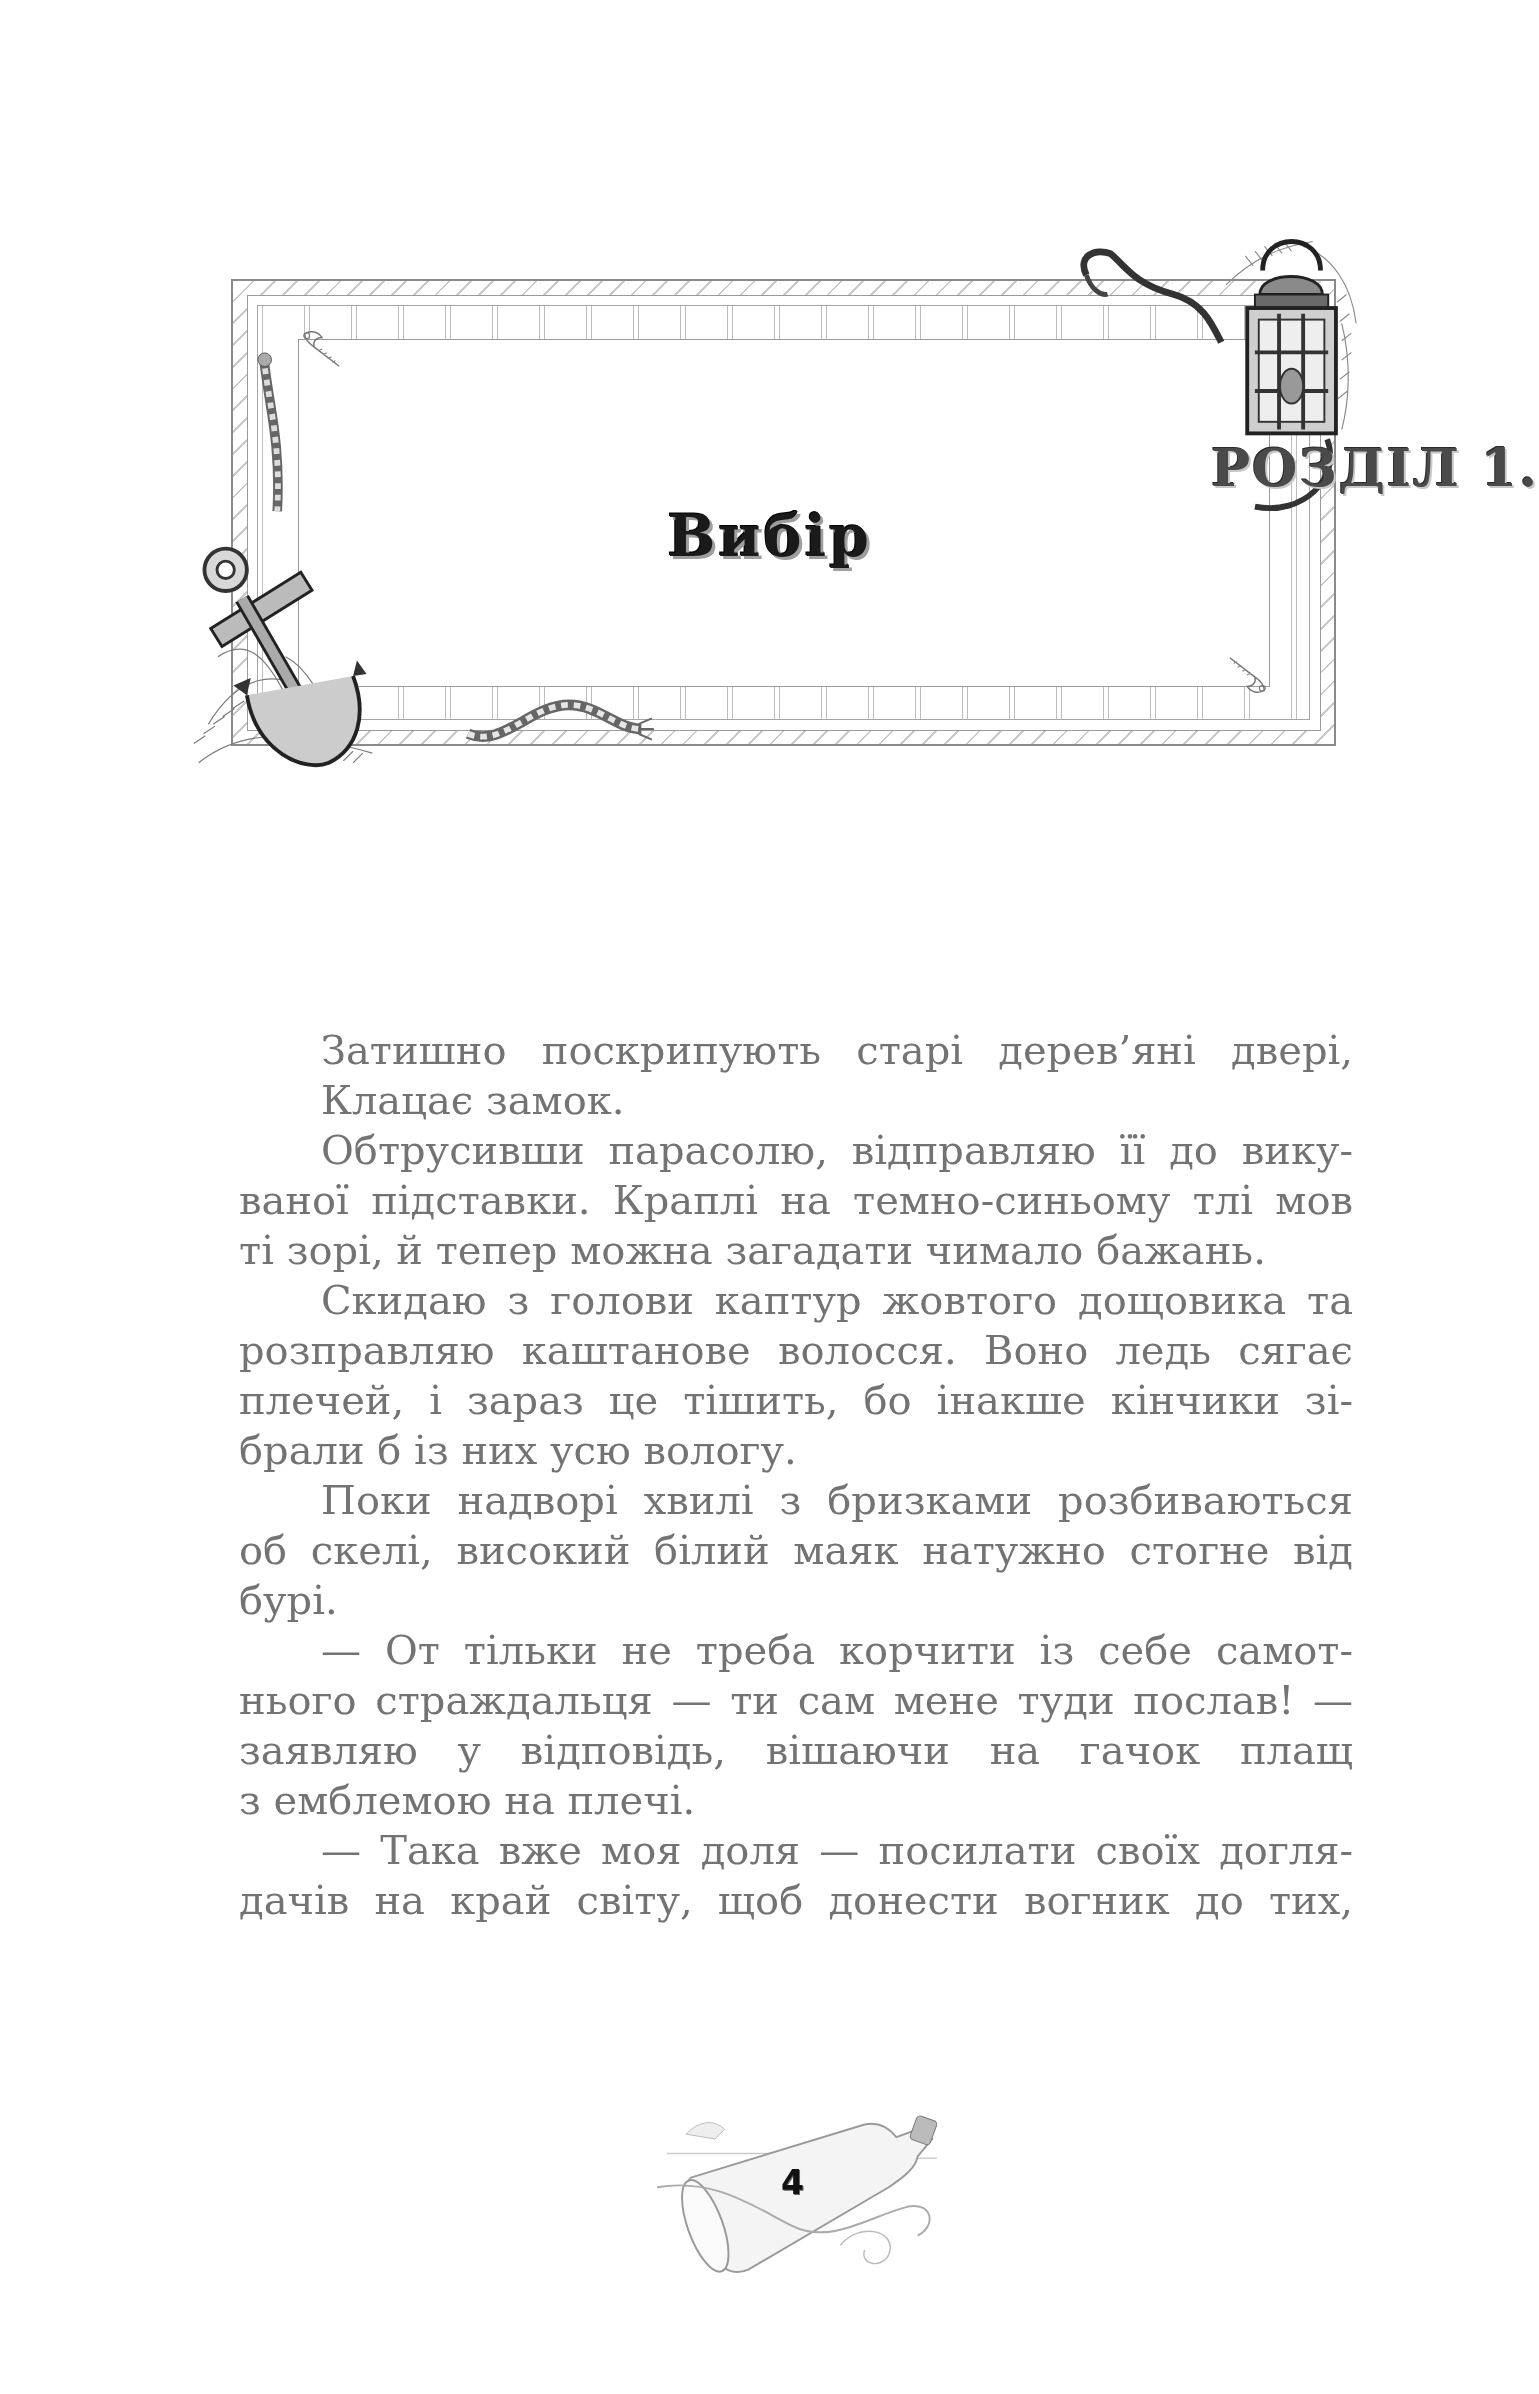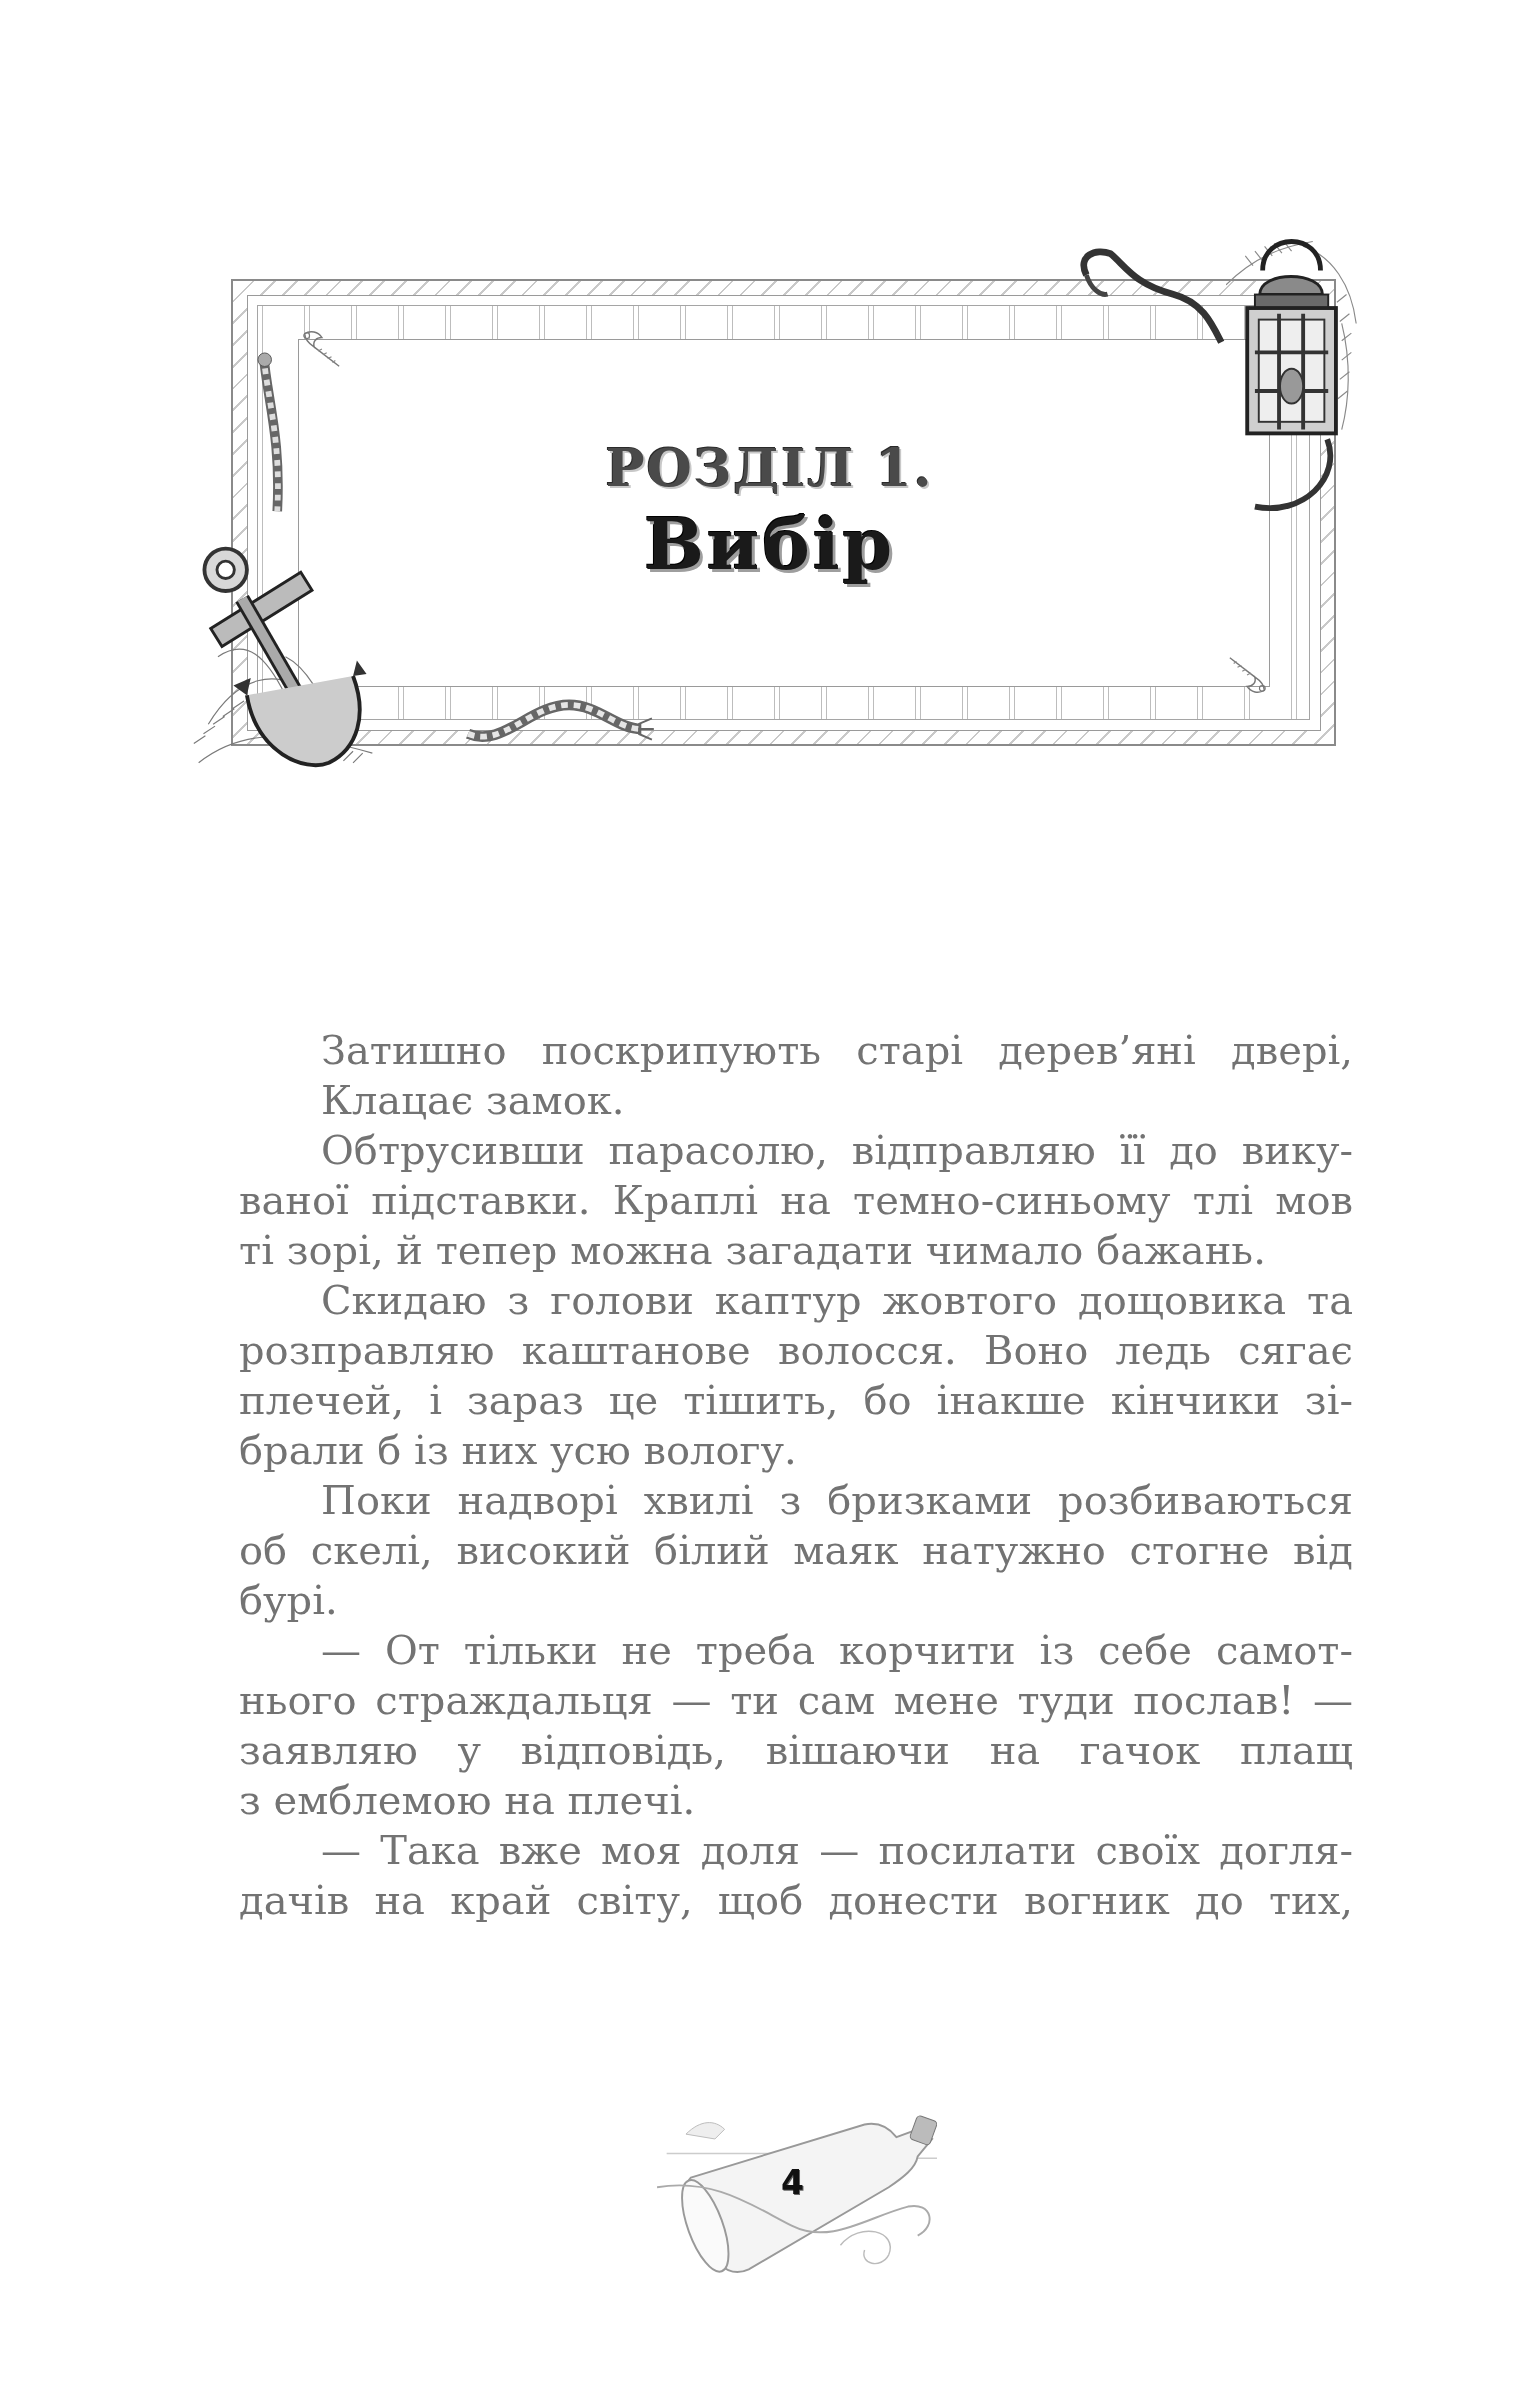--- a/index.html
+++ b/index.html
@@ -30,28 +30,28 @@
 
   
   .anchor-deco { position: absolute; left: 189px; top: 502px; width: 193px; height: 290px; }
   .lantern-deco { position: absolute; left: 1226px; top: 227px; width: 135px; height: 299px; }
   .rope-left { position: absolute; left: 256px; top: 352px; width: 29px; height: 164px; }
   .rope-bottom { position: absolute; left: 463px; top: 676px; width: 193px; height: 77px; }
   .ribbon-top { position: absolute; left: 1067px; top: 246px; width: 164px; height: 106px; }
 
   
   .chapter-label {
-    position: absolute; left: 0; width: 1539px; top: 437px; text-align: center;
+    position: absolute; left: 0; width: 1539px; top: 437px; text-align: right;
     font-family: "DejaVu Serif", serif; font-weight: bold; font-size: 52px; letter-spacing: 1.9px;
     color: #4a4a4a;
     text-shadow: 1.9px 1.9px 0 #c8c8c8, -1px -1px 0 #2a2a2a;
   }
   .chapter-title {
     position: absolute; left: 0; width: 1539px; top: 502px; text-align: center;
-    font-family: "DejaVu Serif", serif; font-weight: bold; font-size: 71px; letter-spacing: 2.9px;
+    font-family: "DejaVu Serif", serif; font-weight: bold; font-size: 57px; letter-spacing: 2.9px;
     color: #1a1a1a;
     text-shadow: 2.9px 2.9px 0 #9e9e9e, -1px -1px 0 #000;
   }
 
   
   .body-text {
     position: absolute; left: 239px; top: 1025px; width: 1114px;
     font-family: "DejaVu Serif", serif; font-size: 40px; line-height: 50px; color: #737373;
   }
   .line {

